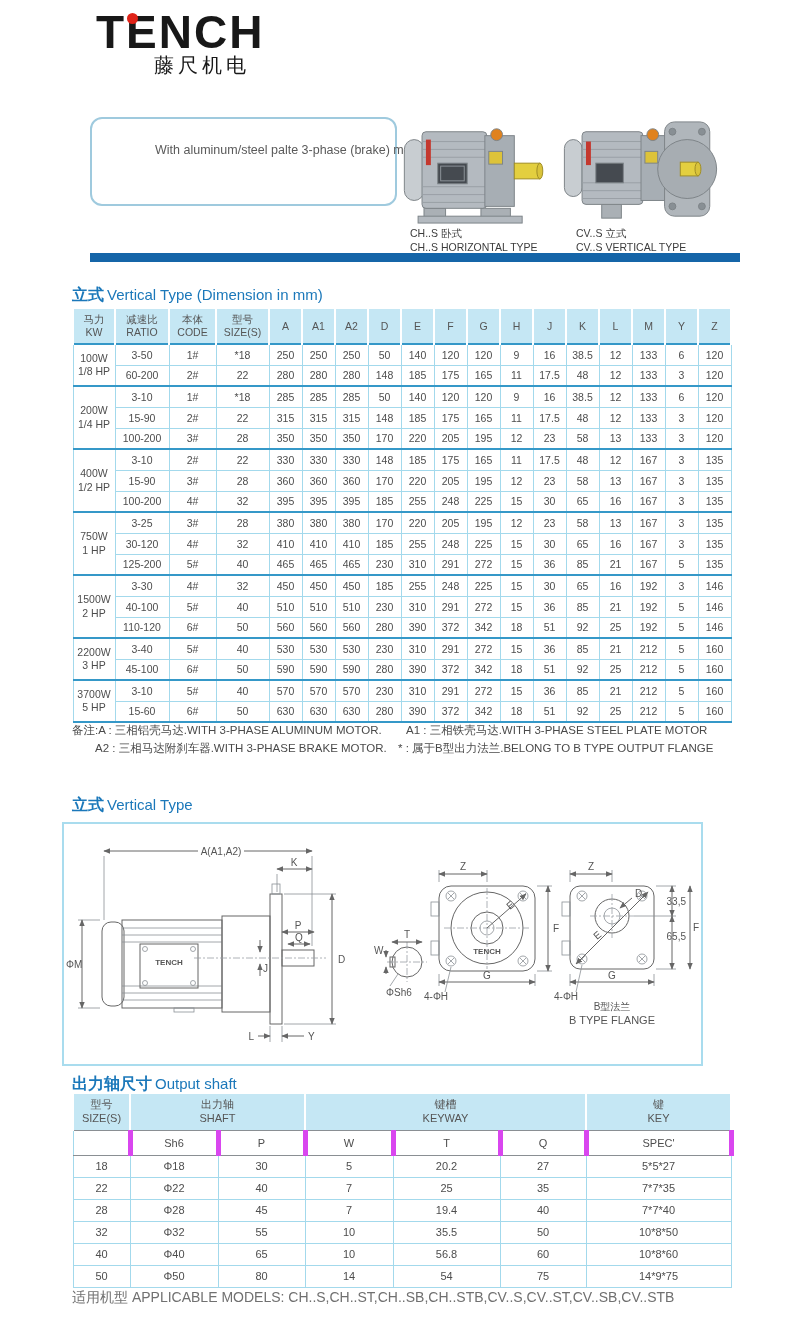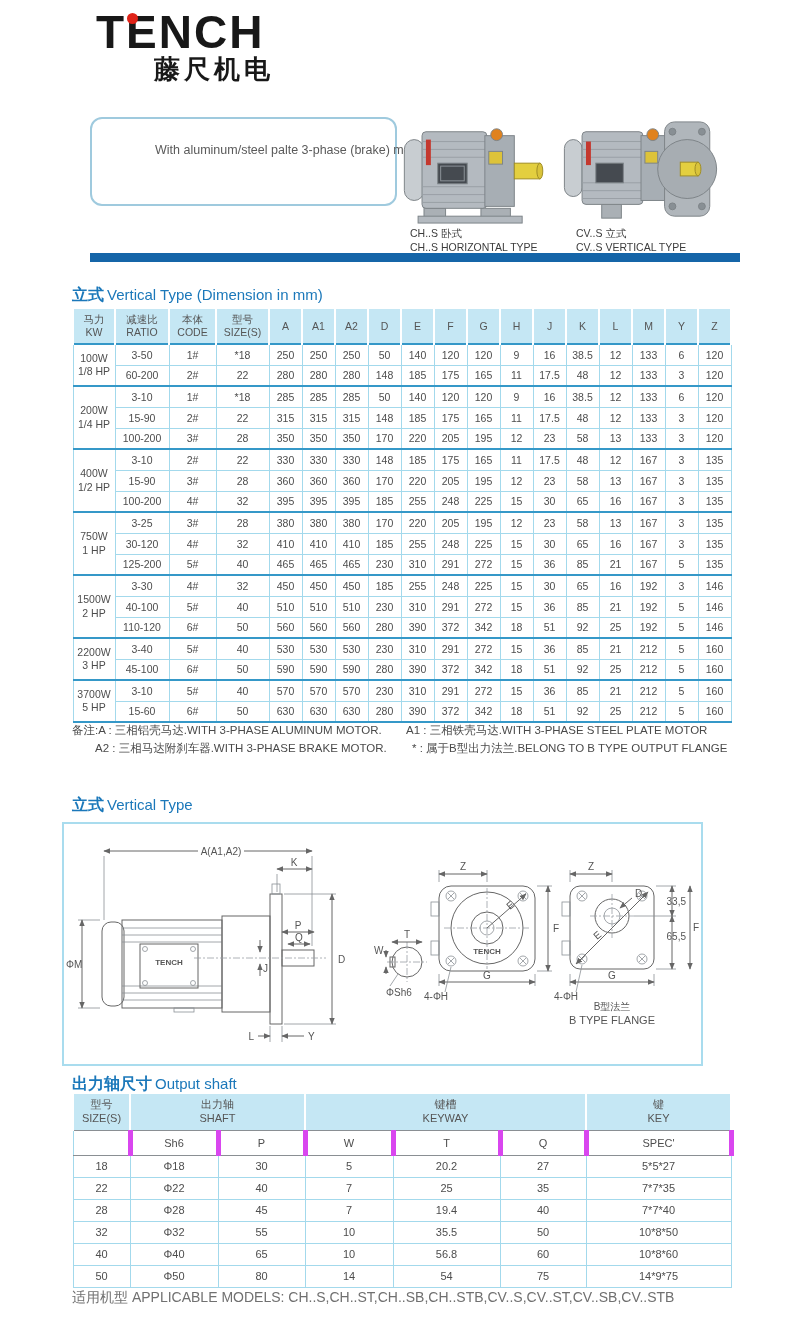--- a/index.html
+++ b/index.html
@@ -7,21 +7,21 @@
   body {
     position:relative; width:792px; height:1318px; overflow:hidden;
     font-family:"Liberation Sans","DejaVu Sans",sans-serif; color:#4d4d4d;
   }
   .abs { position:absolute; }
 
   
   .logo { left:96px; top:8px; }
   .brand { position:relative; font-size:46px; font-weight:900; letter-spacing:2px; color:#181818; line-height:1.05; }
   .brand-dot { position:absolute; left:31px; top:5px; width:11px; height:11px; border-radius:50%; background:#e02318; }
-  .brand-cn { font-size:26px; font-weight:700; letter-spacing:4px; color:#181818; padding-left:58px; margin-top:-4px; }
+  .brand-cn { font-size:20px; font-weight:400; letter-spacing:4px; color:#181818; padding-left:58px; margin-top:-4px; }
 
   
   .intro-card { left:90px; top:117px; width:307px; height:89px; border:2px solid #9fcade; border-radius:12px; padding:17px 0 0 27px; background:#fff; }
   .intro-title { font-size:17px; font-weight:bold; color:#1b78ba; letter-spacing:0.5px; white-space:nowrap; }
   .intro-sub { font-size:12.5px; color:#5a5a5a; margin-top:7px; white-space:nowrap;margin-left:36px; }
 
   .motor-label { font-size:10.5px; color:#3c3c3c; line-height:1.3; white-space:nowrap; }
 
   .bluebar { left:90px; top:253px; width:650px; height:9px; background:#1565a8; }
 
@@ -533,21 +533,21 @@
         <td>212</td>
         <td>5</td>
         <td>160</td>
       </tr>
     </tbody>
   </table>
 
 <div class="abs note-line" style="left:72px;top:723px">备注:A : 三相铝壳马达.WITH 3-PHASE ALUMINUM MOTOR.</div>
 <div class="abs note-line" style="left:406px;top:723px">A1 : 三相铁壳马达.WITH 3-PHASE STEEL PLATE MOTOR</div>
 <div class="abs note-line" style="left:95px;top:741px">A2 : 三相马达附刹车器.WITH 3-PHASE BRAKE MOTOR.</div>
-<div class="abs note-line" style="left:412px;top:741px">* : 属于B型出力法兰.BELONG TO B TYPE OUTPUT FLANGE</div>
+<div class="abs note-line" style="left:398px;top:741px">* : 属于B型出力法兰.BELONG TO B TYPE OUTPUT FLANGE</div>
 
 <div class="abs sec-title" style="left:72px;top:795px">
   <b>立式</b><span>Vertical Type</span>
 </div>
 
 <div class="abs diagram-box">
 <svg width="636" height="239" viewBox="0 0 636 239">
   <defs>
     <marker id="arr" viewBox="0 0 10 10" refX="9" refY="5" markerWidth="7" markerHeight="7" orient="auto-start-reverse">
       <path d="M0,1 L10,5 L0,9 z" fill="#666"></path>

